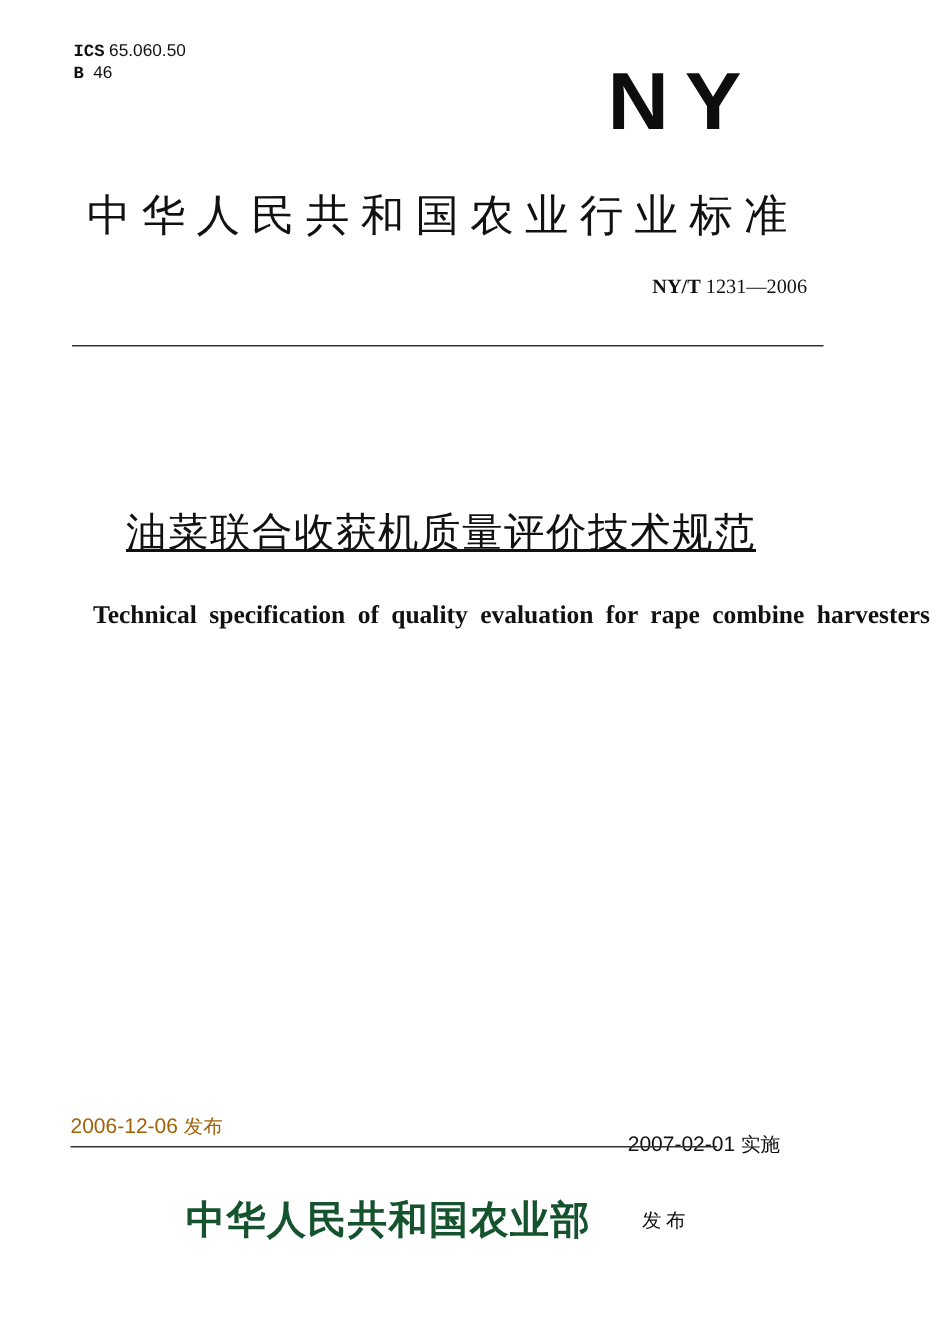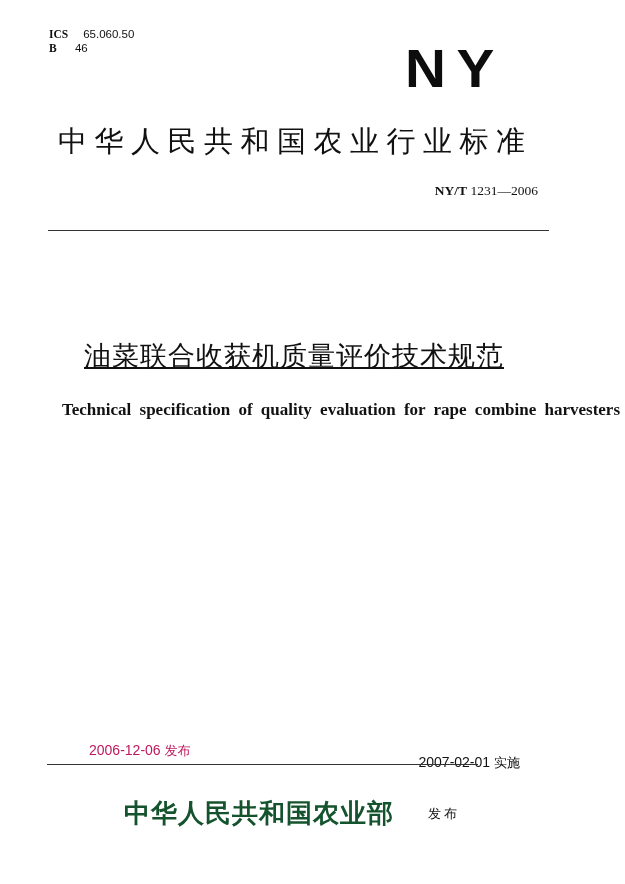--- a/index.html
+++ b/index.html
@@ -1,28 +1,28 @@
 <!DOCTYPE html>
 <html><head>
   <meta charset="utf-8">
   <style>
     html, body { margin: 0; padding: 0; background: #ffffff; }
     body { width: 625px; height: 884px; position: relative; overflow: hidden; color: #111; }
     .abs { position: absolute; }
     .codes { left: 49px; top: 27px; font-family: "Liberation Sans", sans-serif; font-size: 11.5px; line-height: 14px; color: #111; }
-    .codes b { font-family: Liberation Serif, serif; font-weight: bold; margin-right: 15px; }
+    .codes b { font-family: Liberation Mono, monospace; font-weight: bold; margin-right: 3px; }
     .logo { left: 405px; top: 41px; font-family: "Liberation Sans", sans-serif; font-weight: 900; font-size: 54px; letter-spacing: 10px; line-height: 54px; color: #0d0d0d; transform: scaleX(1.05); transform-origin: left; }
-    .std-title { left: 58px; top: 127px; font-family: Liberation Mono, monospace; font-size: 29px; letter-spacing: 7.5px; line-height: 34px; color: #111; white-space: nowrap; }
+    .std-title { left: 58px; top: 127px; font-family: Liberation Serif, serif; font-size: 29px; letter-spacing: 7.5px; line-height: 34px; color: #111; white-space: nowrap; }
     .std-no { right: 87px; top: 183px; font-size: 13.5px; color: #111; white-space: nowrap; }
     .std-no .pre { font-family: "Liberation Serif", serif; font-weight: bold; }
     .std-no .num { font-family: Liberation Serif, serif; }
     .rule-top { left: 48px; top: 230px; width: 501px; height: 0; border-top: 1.3px solid #333; }
     .doc-title-cn { left: 84px; top: 340px; font-family: "DejaVu Sans", sans-serif; font-size: 27px; letter-spacing: 1px; line-height: 32px; color: #111; white-space: nowrap; text-decoration: underline; }
     .doc-title-en { left: 62px; top: 400px; font-family: "Liberation Serif", serif; font-weight: bold; font-size: 17px; word-spacing: 4px; color: #111; white-space: nowrap; }
-    .issue-date { left: 47px; top: 742px; font-family: "Liberation Sans", sans-serif; font-size: 14px; color: #be185d; white-space: nowrap; margin-left: 42px; }
+    .issue-date { left: 47px; top: 742px; font-family: "Liberation Sans", sans-serif; font-size: 14px; color: #a16207; white-space: nowrap; }
     .impl-date { right: 105px; top: 754px; font-family: "Liberation Sans", sans-serif; font-size: 14px; color: #111; white-space: nowrap; }
     .cn-s { font-family: "DejaVu Sans", sans-serif; font-size: 13px; }
     .rule-bottom { left: 47px; top: 764px; width: 431px; height: 0; border-top: 1.3px solid #333; }
     .issuer { left: 124px; top: 796px; font-family: Liberation Serif, serif; font-weight: bold; font-size: 26px; letter-spacing: 1px; color: #14532d; white-space: nowrap; }
     .issuer-suffix { left: 428px; top: 805px; font-family: "DejaVu Sans", sans-serif; font-size: 13px; letter-spacing: 3px; color: #111; white-space: nowrap; }
   </style>
 </head>
 <body>
 
 <div class="abs codes">

